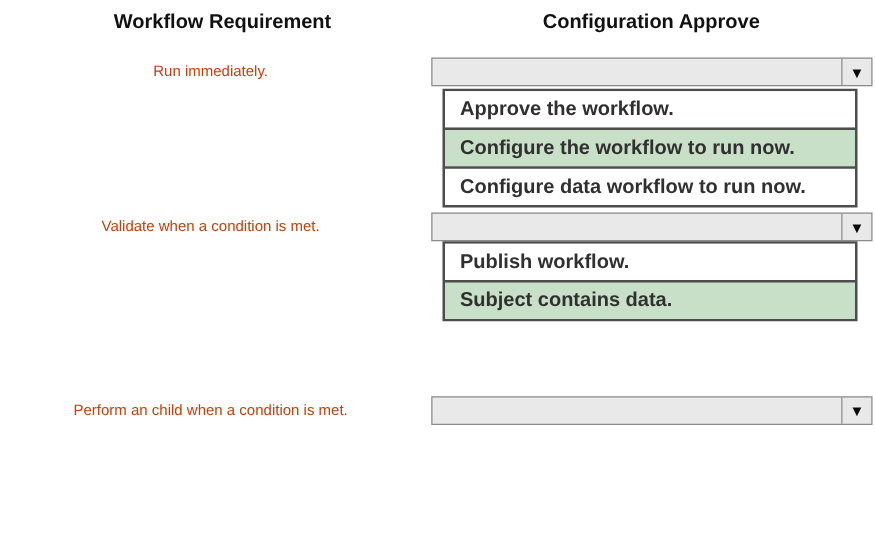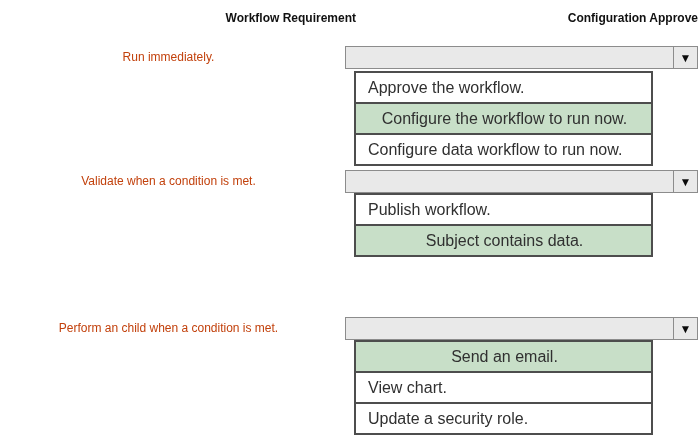--- a/index.html
+++ b/index.html
@@ -18,22 +18,22 @@
     background: #ffffff;
     font-family: "Liberation Sans", "DejaVu Sans", sans-serif;
     color: var(--text);
     overflow: hidden;
   }
   .col-header {
     position: absolute;
     top: 8px;
     height: 20px;
     line-height: 20px;
-    text-align: right;
-    font-size: 12px;
+    text-align: center;
+    font-size: 16px;
     font-weight: bold;
     color: #111111;
   }
   .col-header.left  { left: 0;     width: 356px; }
   .col-header.right { left: 344px; width: 354px; }
 
   .req-label {
     position: absolute;
     left: 0;
     width: 337px;
@@ -70,37 +70,38 @@
   }
   .dropdown .arrow-cell span {
     font-size: 12px;
     line-height: 1;
     color: #0a0a0a;
   }
 
   .options {
     position: absolute;
     left: 354px;
-    width: 299px;
+    width: 332px;
     background: #ffffff;
     border: 2px solid var(--list_border);
+    font-weight: bold;
   }
   .option {
     min-height: 28px;
     display: flex;
     align-items: center;
     padding: 2px 10px 2px 12px;
     font-size: 16px;
     line-height: 25px;
     background: #ffffff;
     color: var(--text);
     cursor: default;
   }
   .option + .option { border-top: 2px solid var(--list_border); }
-  .option.highlighted { background: var(--highlight); justify-content: center; }
+  .option.highlighted { background: var(--highlight); }
 
   
   #req-0 { top: 46px; }  #dd-0 { top: 46px; }  #list-0 { top: 71px; }
   #req-1 { top: 170px; } #dd-1 { top: 170px; } #list-1 { top: 193px; }
   #req-2 { top: 317px; } #dd-2 { top: 317px; } #list-2 { top: 340px; }
 </style>
 </head>
 <body>
 
 <div id="canvas">
@@ -143,25 +144,14 @@
     </div>
   </div>
 
   <div id="req-2" class="req-label">Perform an child when a condition is met.</div>
   <div id="dd-2" class="dropdown">
     <span class="value"></span>
     <span class="arrow-cell">
       <span>▼</span>
     </span>
   </div>
-  <div id="list-2" class="options">
-    <div class="option highlighted">
-      <span>Send an email.</span>
-    </div>
-    <div class="option">
-      <span>View chart.</span>
-    </div>
-    <div class="option">
-      <span>Update a security role.</span>
-    </div>
-  </div>
 
 </div>
 
 </body></html>

